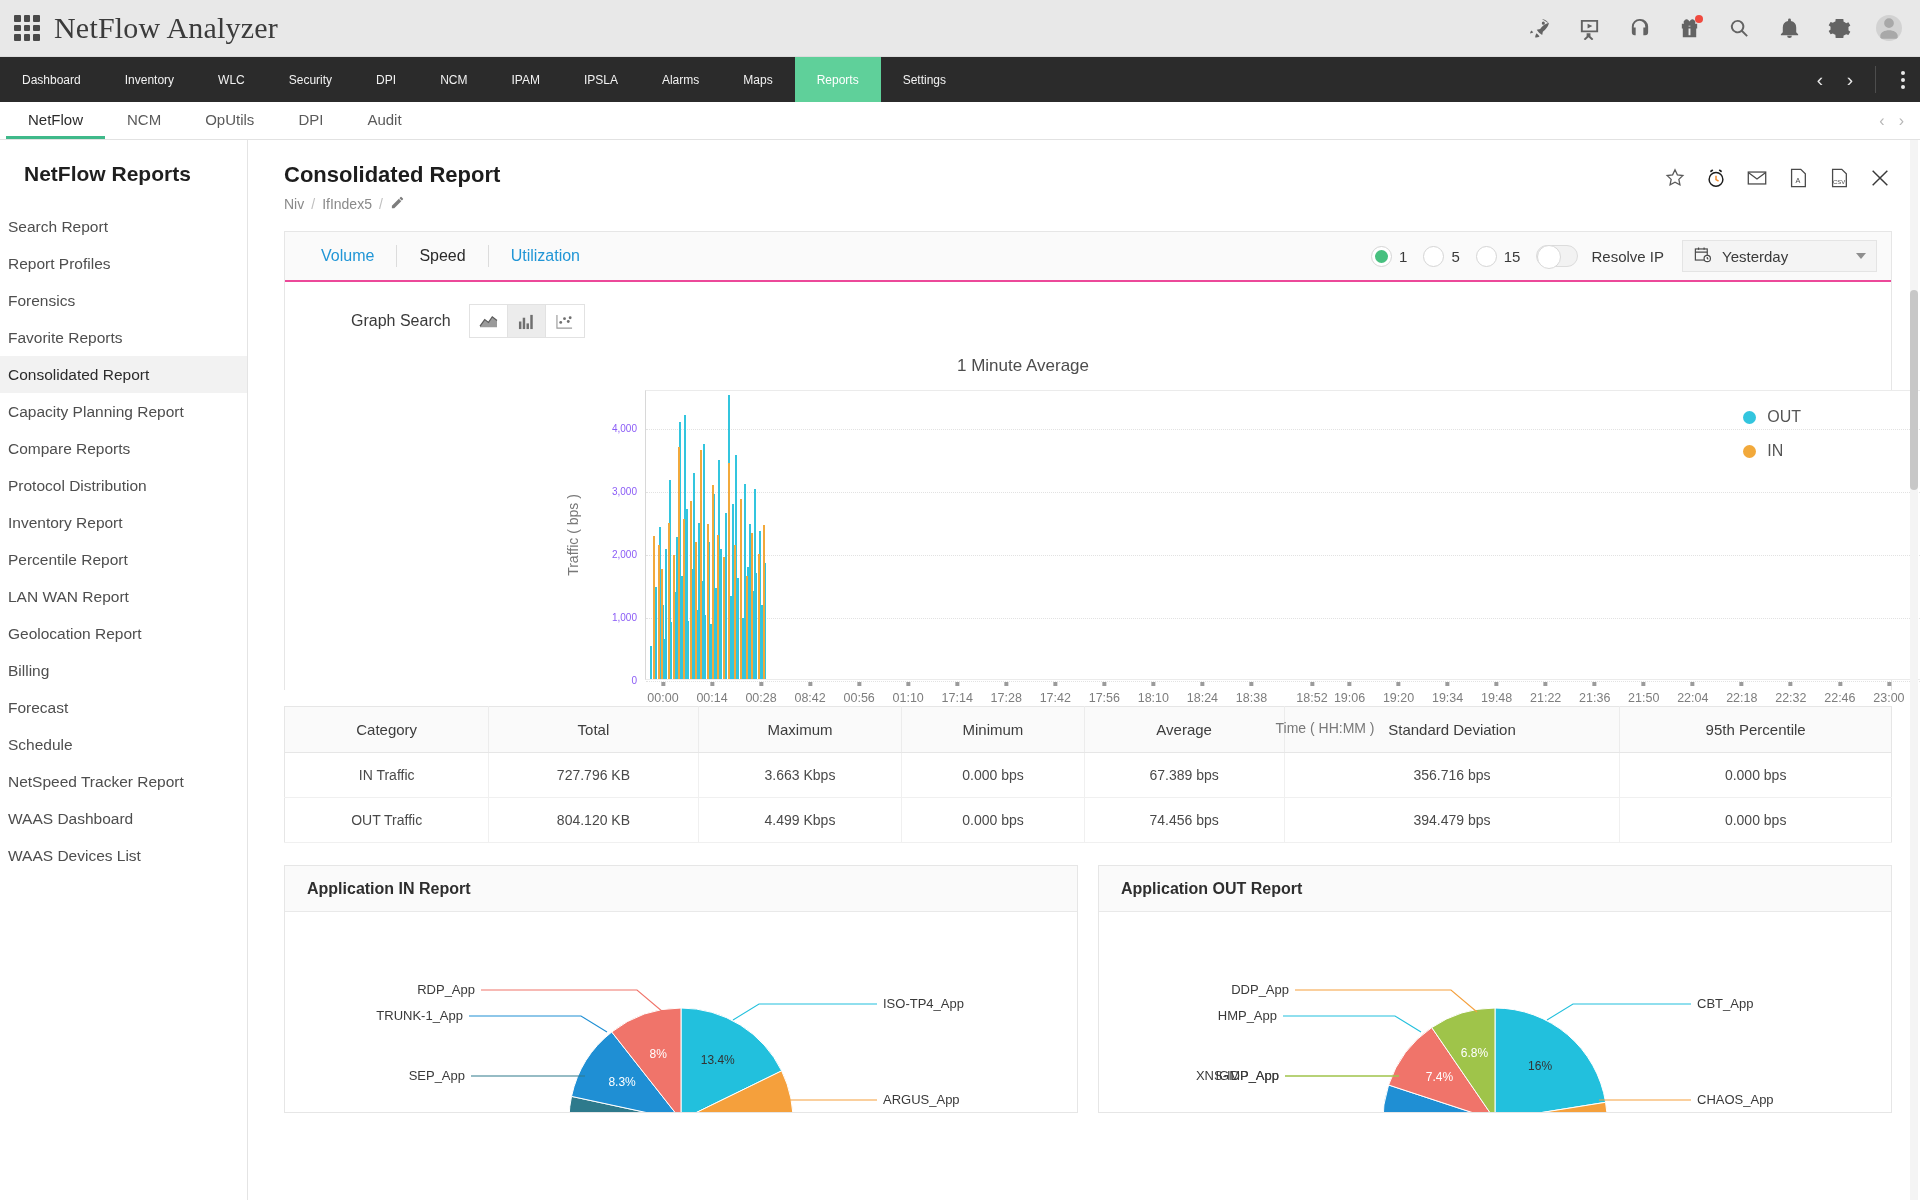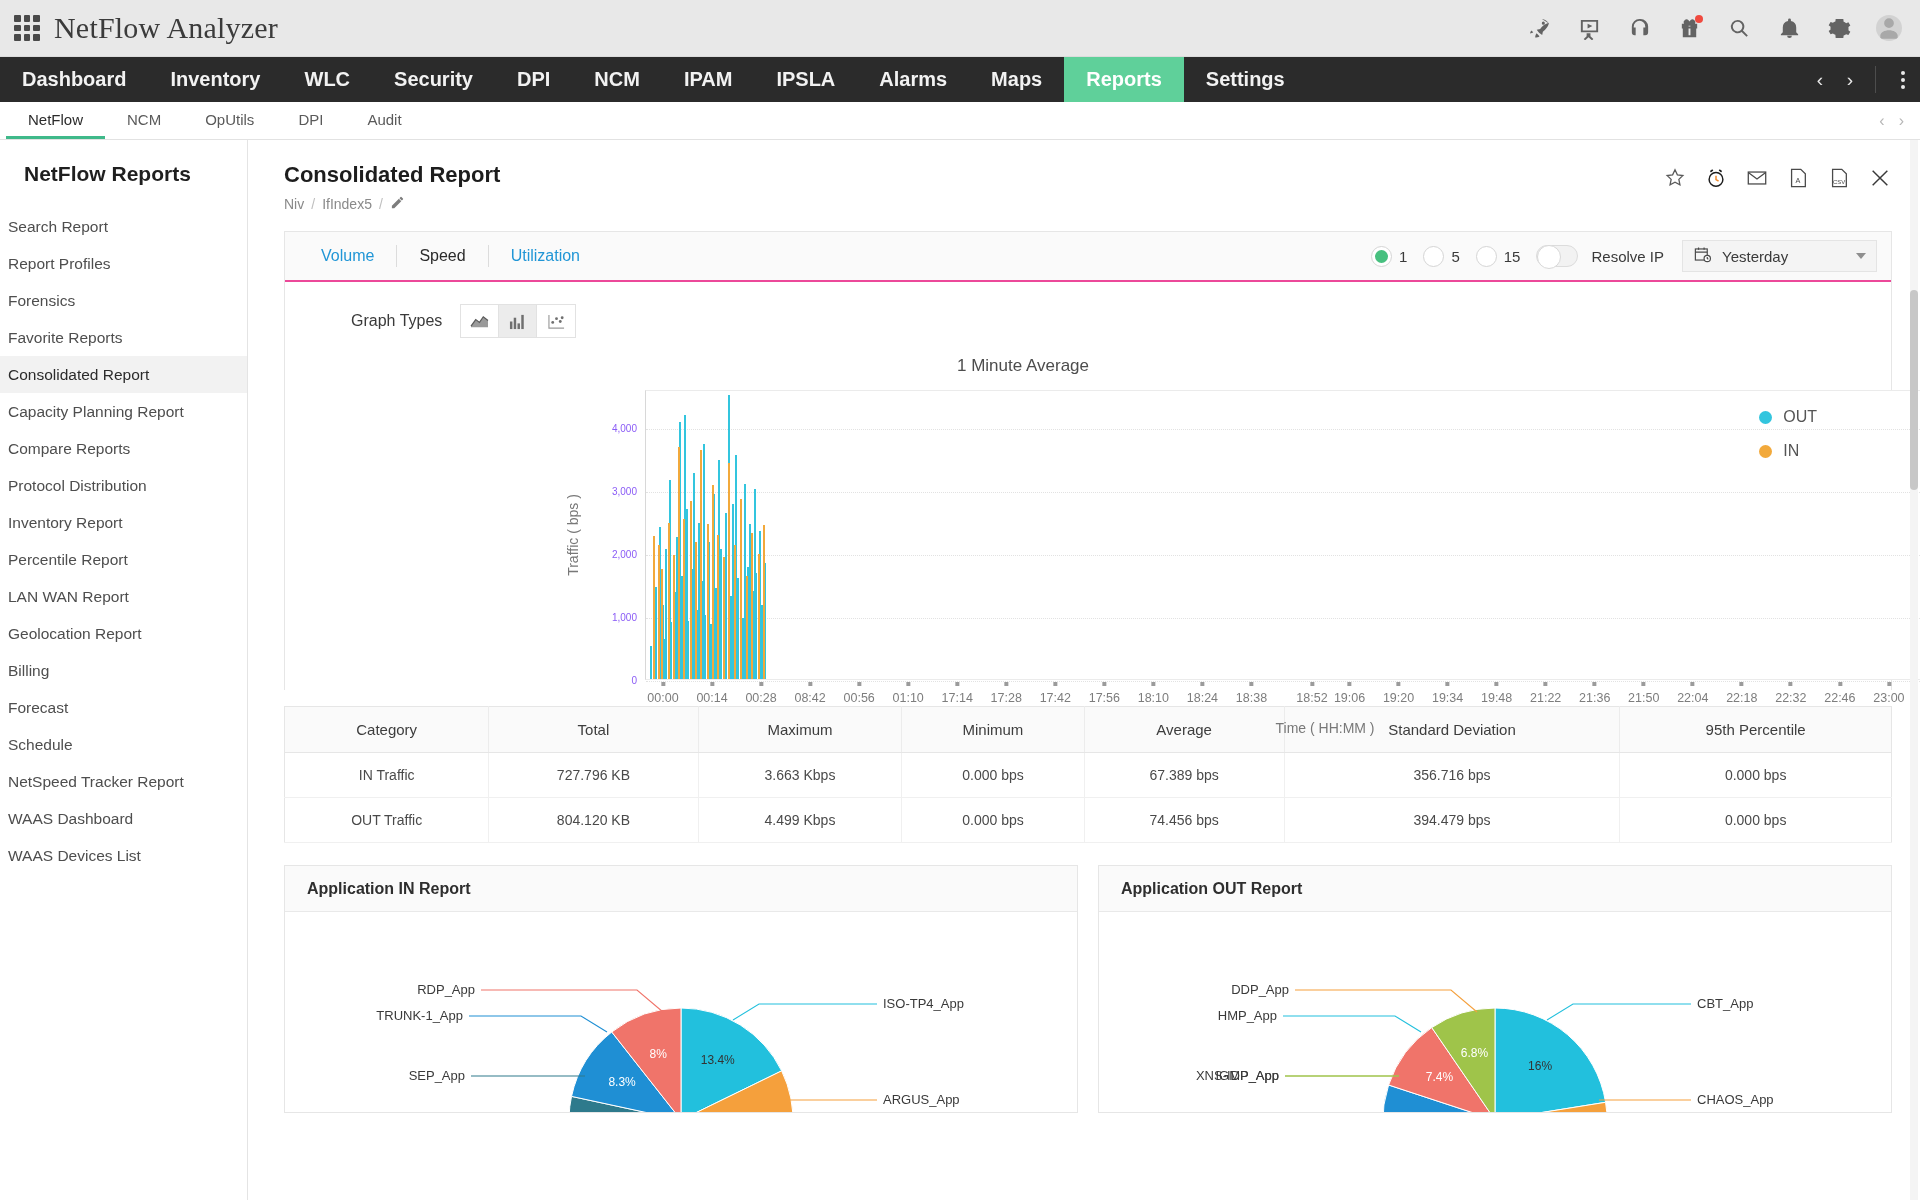--- a/index.html
+++ b/index.html
@@ -56,27 +56,26 @@
   
   .mainnav {
     height: 45px;
     background: #2b2b2b;
     display: flex;
     align-items: stretch;
     position: relative;
   }
   .mainnav a {
     color: #f2f2f2;
-    font-size: 20px;
+    font-size: 12px;
     padding: 0 22px;
     display: flex; align-items: center;
     text-decoration: none;
     white-space: nowrap;
     cursor: pointer;
-    font-weight: bold;
   }
   .mainnav a.active { background: #5fd09a; color: #fff; }
   .nav-right { margin-left: auto; display: flex; align-items: stretch; }
   .navarrow {
     width: 30px; display: flex; align-items: center; justify-content: center;
     color: #e9e9e9; font-size: 19px; cursor: pointer;
   }
   .nav-sep { width: 1px; background: #4d4d4d; margin: 9px 10px; }
   .kebab { width: 34px; display: flex; flex-direction: column; align-items: center;
            justify-content: center; gap: 3px; cursor: pointer; }
@@ -223,21 +222,21 @@
     transform-origin: center;
   }
   .bars { position: absolute; left: 0; bottom: 0; height: 290px; width: 100%; }
   .bar { position: absolute; bottom: 0; width: 2px; }
   .xticks { position: absolute; left: 360px; top: 292px; width: 1360px; height: 36px; }
   .xtick { position: absolute; top: 0; transform: translateX(-50%); text-align: center; }
   .xtick .tickmark { width: 4px; height: 4px; background: #9b9b9b; margin: 0 auto 5px; }
   .xtick .tl { font-size: 12.5px; color: #7d7d7d; white-space: nowrap; }
   .xaxis-title { position: absolute; left: 360px; width: 1360px; top: 330px;
                  text-align: center; font-size: 14px; color: #787878; }
-  .legend { position: absolute; right: 74px; top: 18px; }
+  .legend { position: absolute; right: 90px; top: 18px; }
   .leg-row { display: flex; align-items: center; margin-bottom: 16px; }
   .leg-dot { width: 13px; height: 13px; border-radius: 50%; margin-right: 11px; }
   .leg-row span { font-size: 16px; color: #555; }
 
   
   .stats-table { margin: 16px 28px 0 36px; border: 1px solid #e6e6e6; border-collapse: collapse;
                  width: calc(100% - 64px); }
   .stats-table th {
     background: #fafafa; font-size: 15px; font-weight: normal; color: #3d3d3d;
     padding: 14px 8px; border-right: 1px solid #ececec; border-bottom: 1px solid #e6e6e6;
@@ -479,21 +478,21 @@
                   <path d="M18 15v2l1.4 1"></path>
                 </svg>
             </span>
             <span class="dr-label">Yesterday</span>
             <span class="caret"></span>
           </div>
         </div>
       </div>
 
       <div class="graphtypes">
-        <div class="gt-label">Graph Types</div>
+        <div class="gt-label">Graph Search</div>
         <div class="gt-btns">
           <div class="gt">
             <svg width="19" height="17" viewBox="0 0 20 18">
                 <path d="M1 14l5-7 4 3 4-6 5 4v7H1z" style="fill:#9a9a9a"></path>
                 <path d="M1 14l5-7 4 3 4-6 5 4" style="fill:none;stroke:#5a5a5a;stroke-width:1.3"></path>
               </svg>
           </div>
           <div class="gt active">
             <svg width="19" height="17" viewBox="0 0 20 18">
                 <rect x="2" y="9" width="2.6" height="8" style="fill:#6f6f6f"></rect>

